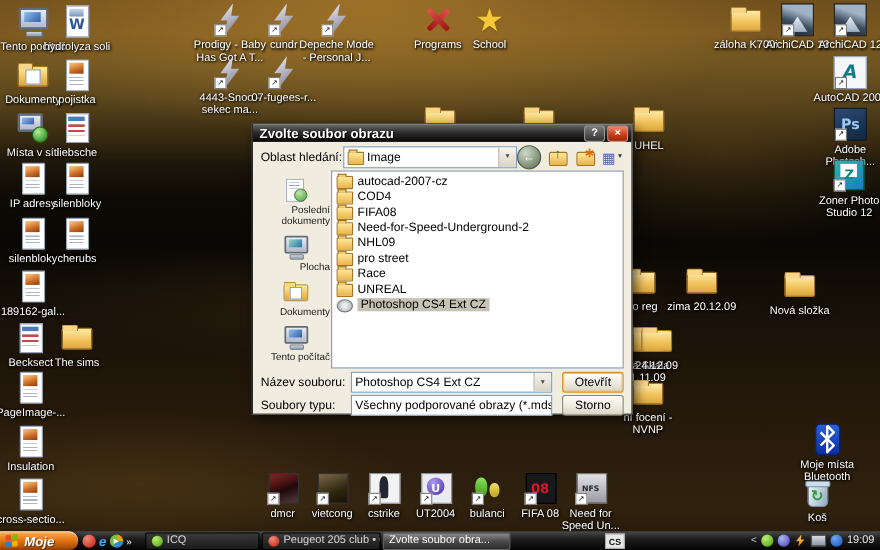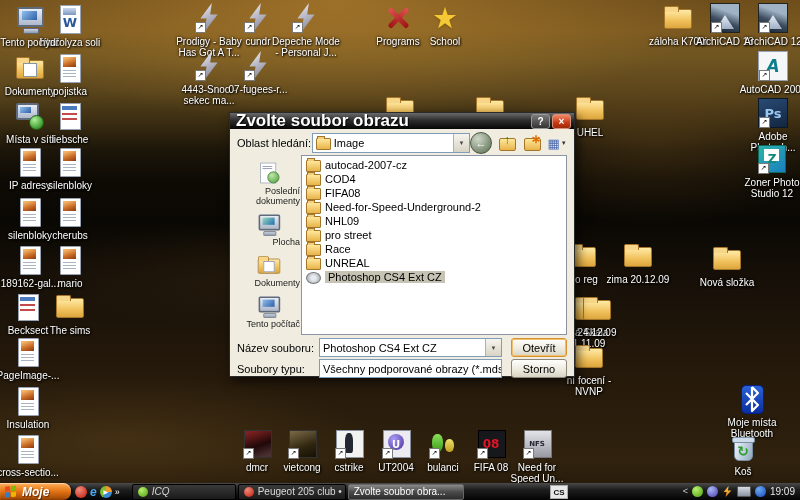--- a/index.html
+++ b/index.html
@@ -98,21 +98,21 @@
   .gi-gamenfs b{font-size:7px;color:#23252e;}
   .gi-recent::before{content:"";position:absolute;left:5px;top:3px;width:18px;height:24px;background:#fff;border:1px solid #98a2b2;}
   .gi-recent u{left:8px;top:7px;width:12px;height:7px;background:repeating-linear-gradient(180deg,#9aa6b6 0 1px,#fff 1px 3px);}
   .gi-recent i{left:14px;top:14px;width:13px;height:13px;border-radius:50%;
     background:radial-gradient(circle at 35% 30%,#bfe8a8,#4a9c3a);border:1px solid #2f7020;}
   
   .dialog{position:absolute;left:229px;top:112px;width:344px;height:263px;z-index:5;
     background:#f0ede0;border:1px solid #2a2a2a;box-shadow:3px 4px 10px rgba(0,0,0,.65);font-size:11px;}
   .titlebar{height:16px;background:linear-gradient(#6a6a6a,#2e2e2e 45%,#060606);display:flex;align-items:center;
     padding:0 3px 0 6px;}
-  .title{flex:1;color:#fff;font-size:17px;font-weight:bold;text-shadow:1px 1px 1px #000;white-space:nowrap;}
+  .title{flex:1;color:#fff;font-size:12px;font-weight:bold;text-shadow:1px 1px 1px #000;white-space:nowrap;}
   .tbtn{width:17px;height:13px;margin-left:2px;border-radius:3px;display:flex;align-items:center;justify-content:center;
     font-size:10px;font-weight:bold;color:#fff;}
   .tbtn.help{background:linear-gradient(#7a7a7a,#333);border:1px solid #999;}
   .tbtn.close{background:linear-gradient(#f08a6a,#c83a14 60%,#9c2808);border:1px solid #d89078;}
   .dbody{padding:3px 7px;}
   .row1{display:flex;align-items:center;height:18px;margin-top:2px;}
   .row1 label{width:78px;color:#000;}
   .combo{height:18px;background:#fff;border:1px solid #7f9db9;display:flex;align-items:center;
     padding-left:3px;gap:3px;overflow:hidden;white-space:nowrap;}
   .combo .arrowbtn{margin-left:auto;width:15px;height:100%;flex:none;background:linear-gradient(#f6f4ee,#d8d4c4);
@@ -292,27 +292,20 @@
         </div>
         <div class="dlabel">silenbloky</div>
       </div>
       <div class="dicon" style="left: 35px; top: 196px;">
         <div class="gi gi-docimg">
           <i></i>
           <u></u>
         </div>
         <div class="dlabel">cherubs</div>
       </div>
-      <div class="dicon" style="left: 35px; top: 244px;">
-        <div class="gi gi-docimg">
-          <i></i>
-          <u></u>
-        </div>
-        <div class="dlabel">mario</div>
-      </div>
       <div class="dicon" style="left: 35px; top: 291px;">
         <div class="gi gi-folder">
           <i></i>
           <u></u>
         </div>
         <div class="dlabel">The sims</div>
       </div>
       <div class="dicon" style="left: 174px; top: 2px;">
         <div class="gi gi-winamp">
           <i></i>
@@ -699,21 +692,21 @@
         </span>
       <span>Moje</span>
     </div>
     <div class="qlaunch">
       <span class="ql opera"></span>
       <span class="ql ie">e</span>
       <span class="ql wmp">▶</span>
       <span class="qmore">»</span>
     </div>
     <div id="tasks">
-        <div class="task" style="width: 92px; font-style: italic;">
+        <div class="task" style="width: 92px;">
           <span class="ticon icq"></span>
           <span>ICQ</span>
         </div>
         <div class="task" style="width: 96px;">
           <span class="ticon opera"></span>
           <span>Peugeot 205 club • O...</span>
         </div>
         <div class="task active" style="width: 104px;">
           <span>Zvolte soubor obra...</span>
         </div>

